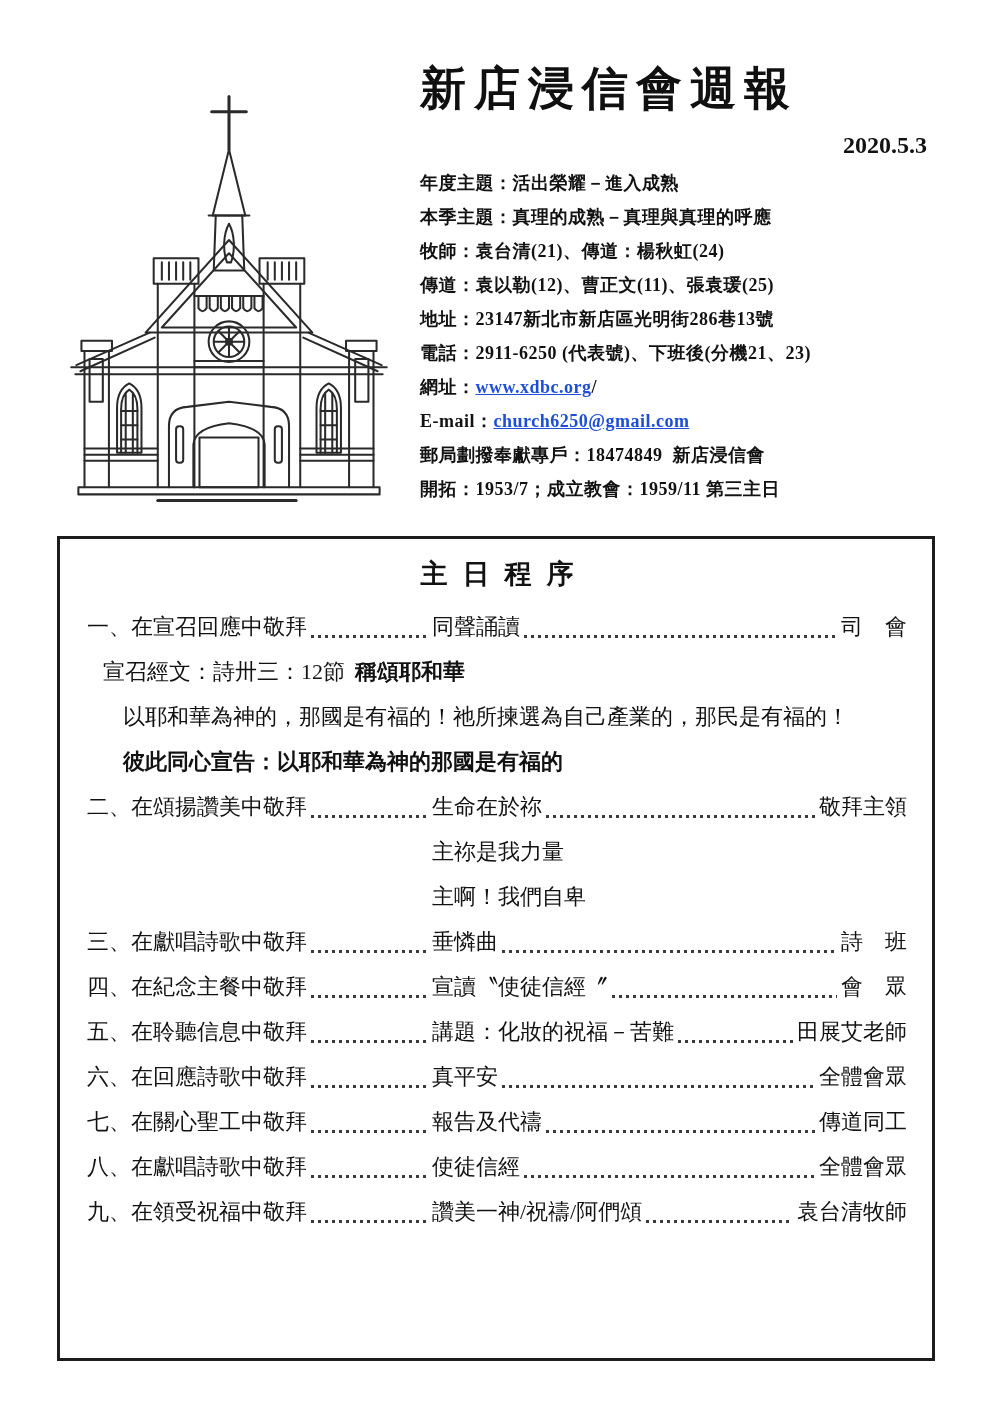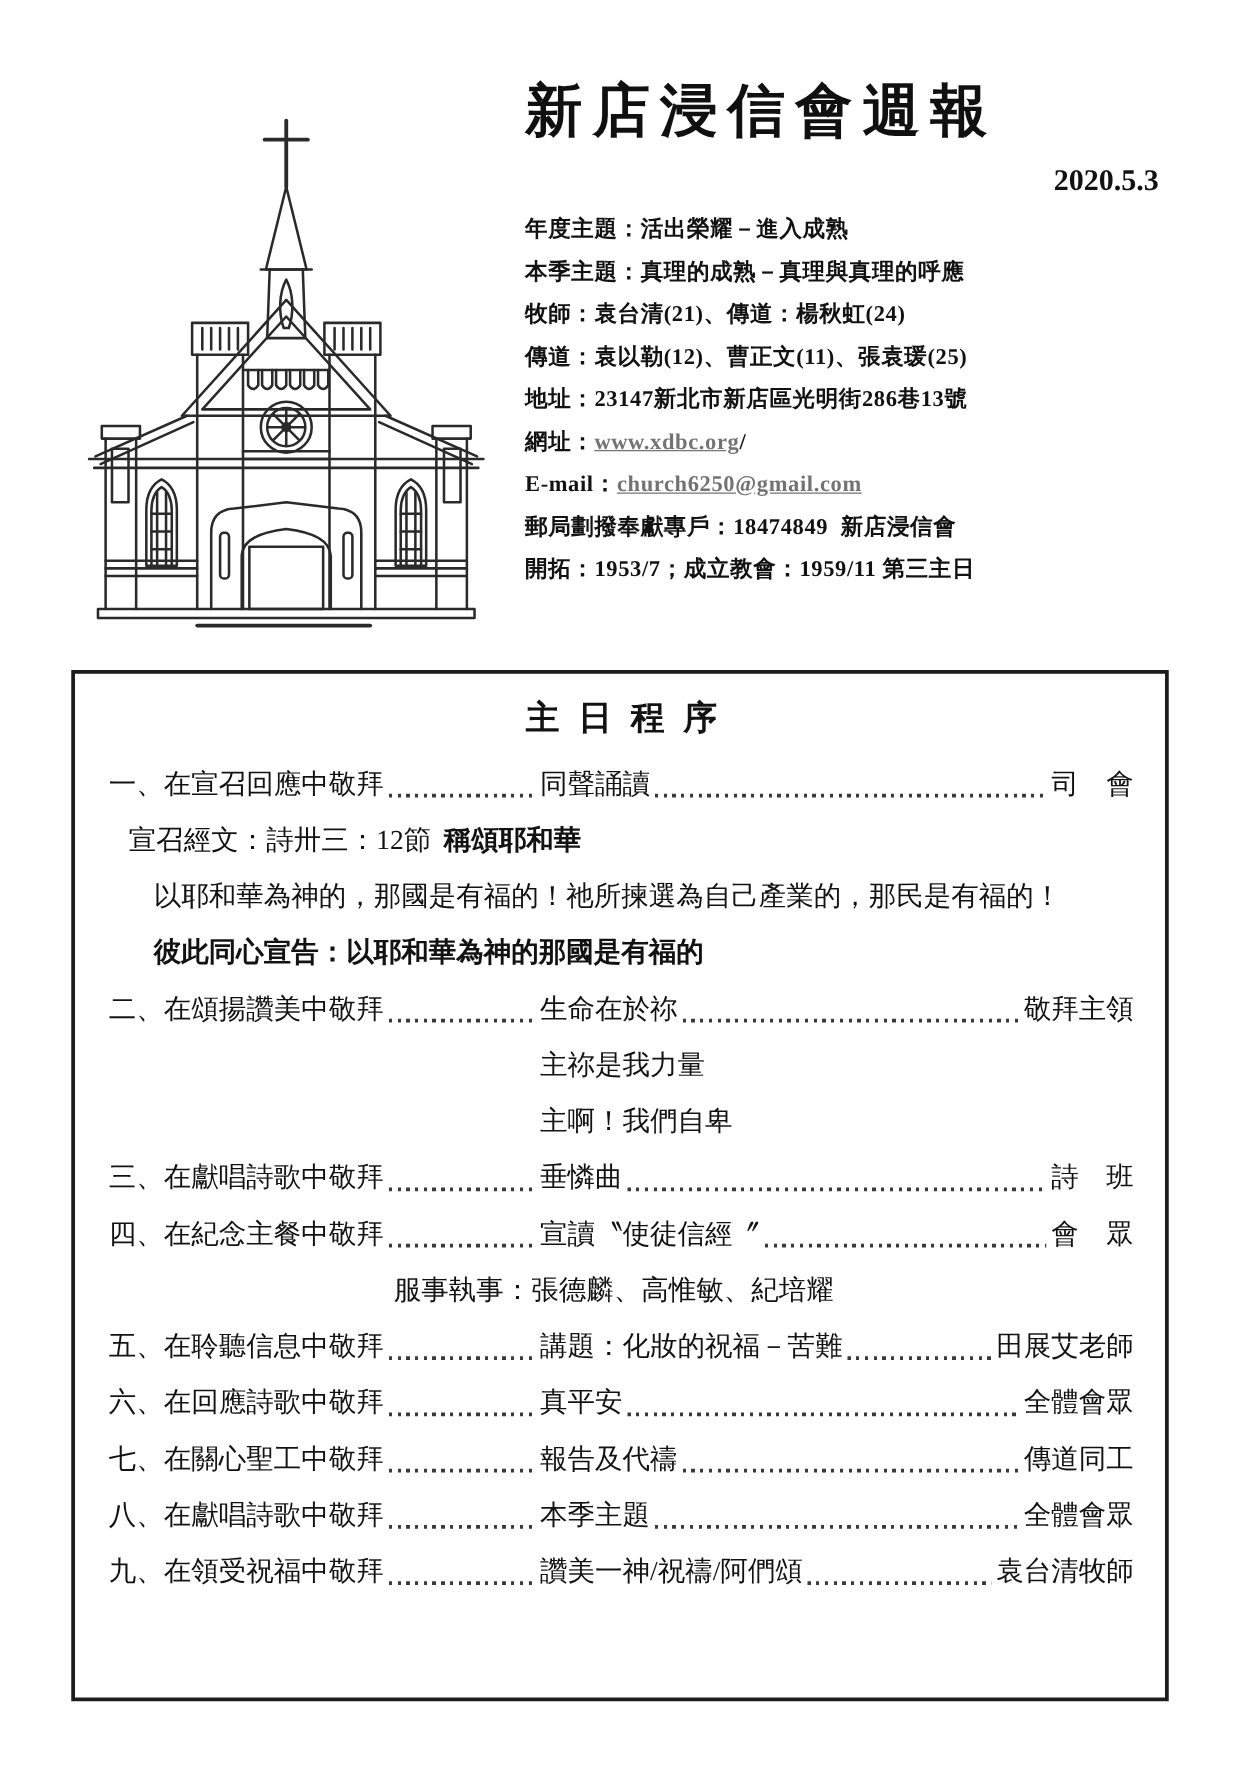--- a/index.html
+++ b/index.html
@@ -22,21 +22,21 @@
   .mast-date {
     text-align:right; font-weight:bold; font-size:24px;
     line-height:28px; margin-top:13px; padding-right:3px;
   }
   .info-block { margin-top:7px; }
   .info-line {
     font-size:18px; font-weight:bold; line-height:34px;
     white-space:pre; letter-spacing:0.5px;
   }
   .link {
-    color:#737373; text-decoration:underline; cursor:pointer;
+    color:#1d4ed8; text-decoration:underline; cursor:pointer;
   }
 
   
   .pbox {
     position:absolute; left:57px; top:536px; width:878px; height:825px;
     border:3px solid #1c1c1c; box-sizing:border-box;
     padding:13px 25px 0 27px; font-size:22px;
   }
   .ptitle {
     text-align:center; font-weight:bold; font-size:27px;
@@ -149,20 +149,21 @@
 
   <div class="mast">
     <div class="mast-title">新店浸信會週報</div>
     <div class="mast-date">2020.5.3</div>
     <div class="info-block">
       <div class="info-line">年度主題：活出榮耀－進入成熟</div>
       <div class="info-line">本季主題：真理的成熟－真理與真理的呼應</div>
       <div class="info-line">牧師：袁台清(21)、傳道：楊秋虹(24)</div>
       <div class="info-line">傳道：袁以勒(12)、曹正文(11)、張袁瑗(25)</div>
       <div class="info-line">地址：23147新北市新店區光明街286巷13號</div>
+      <div class="info-line">電話：2911-6250 (代表號)、下班後(分機21、23)</div>
       <div class="info-line"><span>網址：</span><span class="link">www.xdbc.org</span><span>/</span></div>
       <div class="info-line"><span>E-mail：</span><span class="link">church6250@gmail.com</span></div>
       <div class="info-line">郵局劃撥奉獻專戶：18474849  新店浸信會</div>
       <div class="info-line">開拓：1953/7；成立教會：1959/11 第三主日</div>
     </div>
   </div>
 
   <div class="pbox">
     <div class="ptitle">主日程序</div>
 
@@ -206,21 +207,20 @@
     <div class="pline prow">
       <span class="pl">
           <span>四、在紀念主餐中敬拜</span>
           <span class="dots"></span>
         </span>
       <span>宣讀〝使徒信經〞</span>
       <span class="dots"></span>
       <span>會　眾</span>
     </div>
 
-    <div class="pline indserve">服事執事：張德麟、高惟敏、紀培耀</div>
 
     <div class="pline prow">
       <span class="pl">
           <span>五、在聆聽信息中敬拜</span>
           <span class="dots"></span>
         </span>
       <span>講題：化妝的祝福－苦難</span>
       <span class="dots"></span>
       <span>田展艾老師</span>
     </div>
@@ -244,21 +244,21 @@
       <span>報告及代禱</span>
       <span class="dots"></span>
       <span>傳道同工</span>
     </div>
 
     <div class="pline prow">
       <span class="pl">
           <span>八、在獻唱詩歌中敬拜</span>
           <span class="dots"></span>
         </span>
-      <span>本季主題</span>
+      <span>使徒信經</span>
       <span class="dots"></span>
       <span>全體會眾</span>
     </div>
 
     <div class="pline prow">
       <span class="pl">
           <span>九、在領受祝福中敬拜</span>
           <span class="dots"></span>
         </span>
       <span>讚美一神/祝禱/阿們頌</span>

